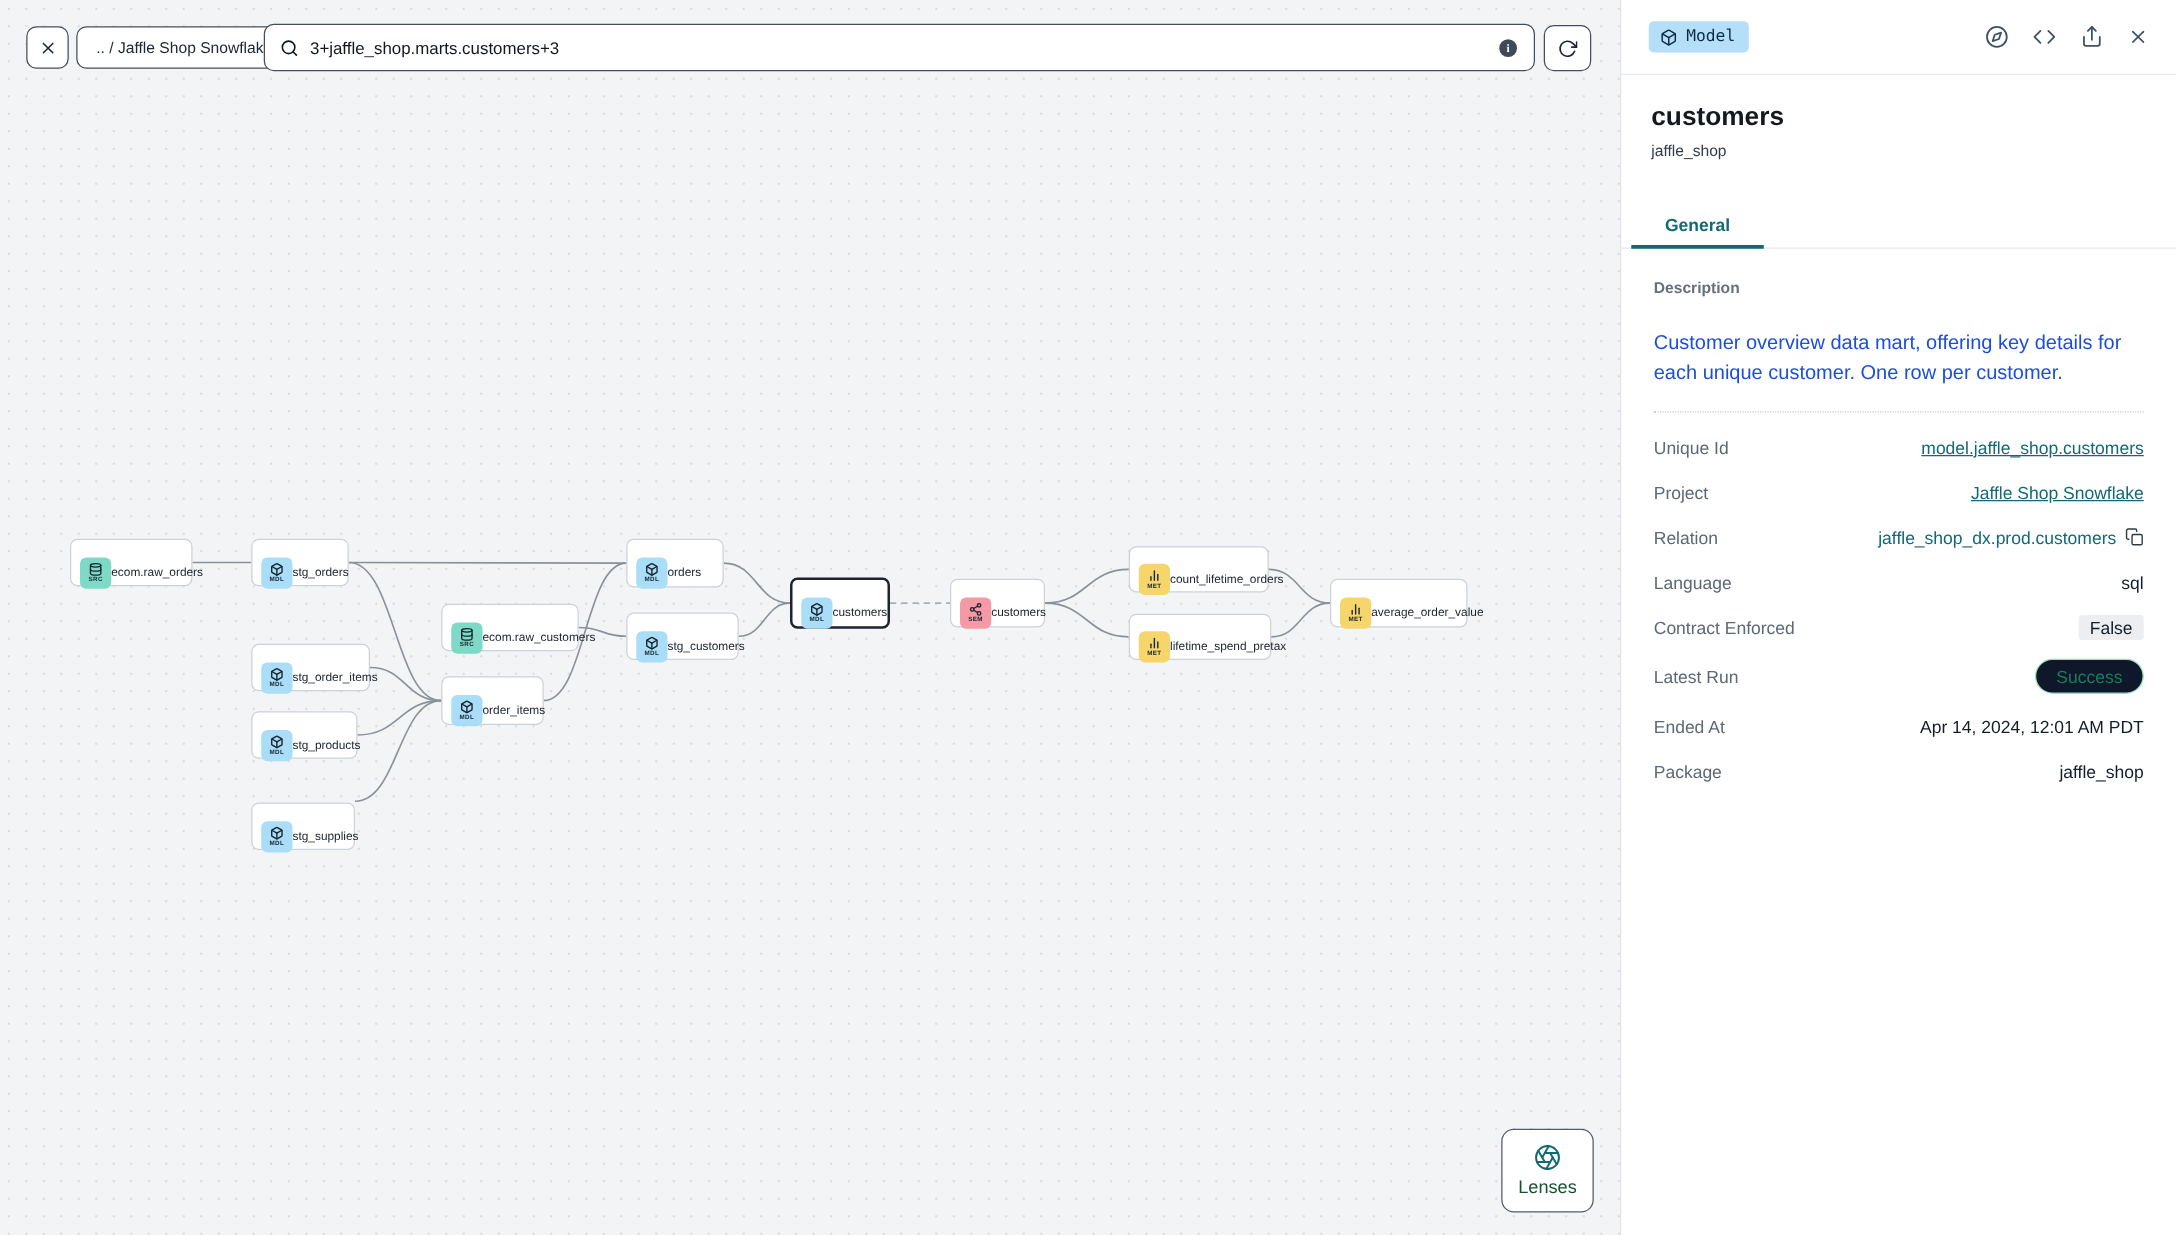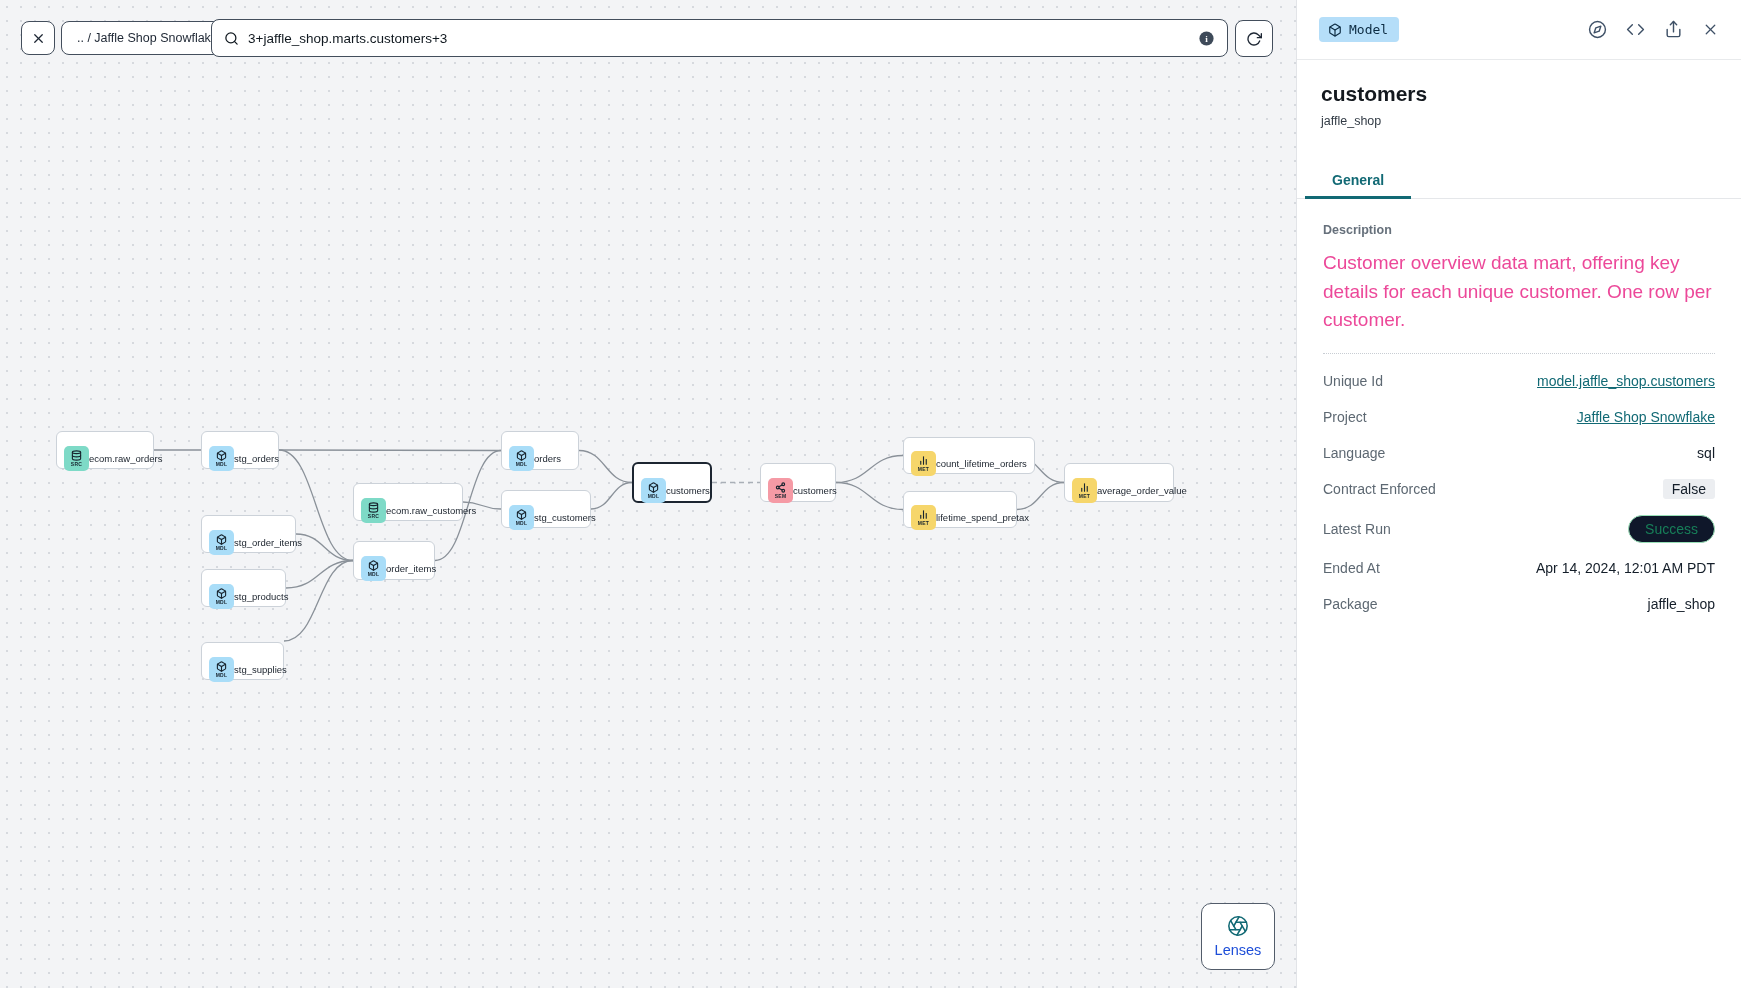--- a/index.html
+++ b/index.html
@@ -60,21 +60,21 @@
   .nicon.t-mdl { background:#a9ddf8; }
   .nicon.t-sem { background:#f59aa5; }
   .nicon.t-met { background:#f6d66b; }
   .nlabel { font-size:9.5px; color:#1a222c; white-space:nowrap; }
 
   
   .lenses {
     position:absolute; left:1201px; top:903px; width:74px; height:67px;
     background:#fff; border:1.5px solid #525c6a; border-radius:10px;
     display:flex; flex-direction:column; align-items:center; justify-content:center; gap:5px;
-    color:#1d4ed8; cursor:pointer;
+    color:#14532d; cursor:pointer;
   }
   .lenses .lbl { font-size:14.5px; }
   .lenses svg { stroke:#116974; fill:none; stroke-width:1.7; stroke-linecap:round; stroke-linejoin:round; }
 
   
   .panel {
     width:445px; height:988px; background:#fff; border-left:1px solid #e2e4e8;
     display:flex; flex-direction:column; flex:0 0 auto;
   }
   .p-header {
@@ -96,21 +96,21 @@
   .p-subtitle { font-size:12.5px; color:#333c46; margin-top:8px; }
 
   .tabbar { margin-top:36px; border-bottom:1px solid #e5e7ea; padding-left:8px; }
   .tab {
     display:inline-block; padding:8px 27px 8px; font-size:14px; font-weight:bold;
     color:#116974; border-bottom:3px solid #116974; margin-bottom:-1px; cursor:pointer;
   }
 
   .p-content { padding:24px 26px; overflow:hidden; }
   .desc-label { font-size:12.5px; font-weight:bold; color:#66707b; }
-  .desc-text { font-size:19px; color:#ec4899; line-height:1.5; margin-top:12px; }
+  .desc-text { font-size:16px; color:#1d4ed8; line-height:1.5; margin-top:26px; }
   .dotted-sep { border:none; border-top:1.5px dotted #c8cdd3; margin:18px 0 17px; }
 
   .frow { display:flex; justify-content:space-between; align-items:center; min-height:21px; margin-bottom:15px; }
   .flabel { font-size:14px; color:#5d6872; flex:0 0 auto; }
   .fvalue { font-size:14px; color:#141e29; text-align:right; display:flex; align-items:center; gap:7px; }
   a.tlink { color:#116974; text-decoration:underline; cursor:pointer; }
   .teal-text { color:#116974; }
   .chip { background:#eceef1; border-radius:3px; padding:2px 9px; }
   .pill {
     background:#0f172a; border:1px solid #98dfb7; color:#177f59;
@@ -257,21 +257,21 @@
             <circle cx="18" cy="5" r="3"></circle>
             <circle cx="6" cy="12" r="3"></circle>
             <circle cx="18" cy="19" r="3"></circle>
             <line x1="8.59" y1="13.51" x2="15.42" y2="17.49"></line>
             <line x1="15.41" y1="6.51" x2="8.59" y2="10.49"></line>
           </svg>
           <span class="tag">SEM</span>
         </span>
         <span class="nlabel">customers</span>
       </div>
-      <div class="node" style="left: 903px; top: 437px; width: 132px; height: 37px;">
+      <div class="node" style="left: 903px; top: 437px; width: 112px; height: 37px;">
         <span class="nicon t-met">
           <svg viewBox="0 0 24 24">
             <line x1="18" y1="20" x2="18" y2="10"></line>
             <line x1="12" y1="20" x2="12" y2="4"></line>
             <line x1="6" y1="20" x2="6" y2="14"></line>
           </svg>
           <span class="tag">MET</span>
         </span>
         <span class="nlabel">count_lifetime_orders</span>
       </div>
@@ -411,20 +411,32 @@
             <a class="tlink">model.jaffle_shop.customers</a>
           </span>
         </div>
         <div class="frow">
           <span class="flabel">Project</span>
           <span class="fvalue">
             <a class="tlink">Jaffle Shop Snowflake</a>
           </span>
         </div>
         <div class="frow">
+          <span class="flabel">Relation</span>
+          <span class="fvalue">
+            <span class="teal-text">jaffle_shop_dx.prod.customers</span>
+            <span class="copy-btn">
+              <svg viewBox="0 0 24 24">
+                <rect x="9" y="9" width="13" height="13" rx="2" ry="2"></rect>
+                <path d="M5 15H4a2 2 0 0 1-2-2V4a2 2 0 0 1 2-2h9a2 2 0 0 1 2 2v1"></path>
+              </svg>
+            </span>
+          </span>
+        </div>
+        <div class="frow">
           <span class="flabel">Language</span>
           <span class="fvalue">sql</span>
         </div>
         <div class="frow">
           <span class="flabel">Contract Enforced</span>
           <span class="fvalue">
             <span class="chip">False</span>
           </span>
         </div>
         <div class="frow">

